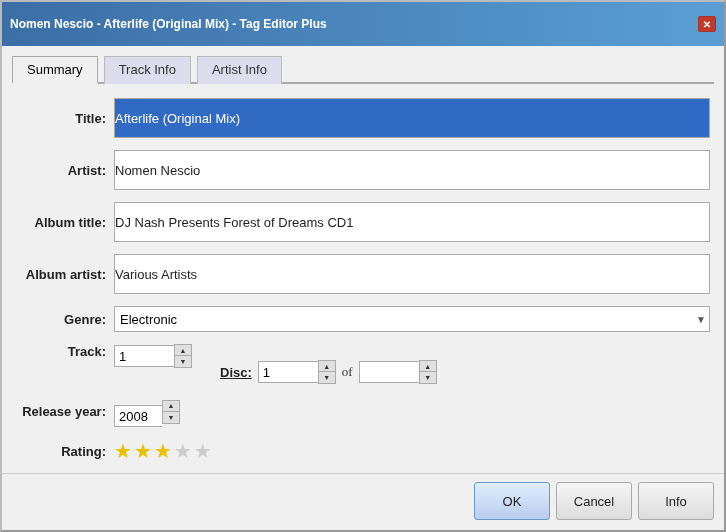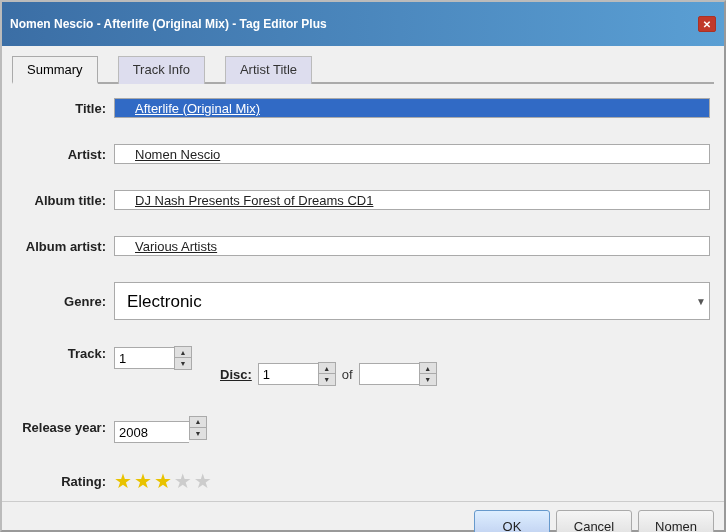--- a/index.html
+++ b/index.html
@@ -71,87 +71,86 @@
       margin-bottom: 14px;
     }
 
     .tab {
       padding: 5px 14px;
       border: 1px solid #bbb;
       border-bottom: none;
       background: #dde;
       cursor: pointer;
       font-size: 13px;
-      margin-right: 20px;
+      margin-right: 6px;
       position: relative;
       top: 2px;
       color: #333;
     }
 
     .tab.active {
       background: #f0f0f0;
       border-color: #aaa;
       border-bottom: 2px solid #f0f0f0;
       color: #000;
       font-weight: normal;
       z-index: 1;
     }
 
     
     .form-area {
       flex: 1;
       display: flex;
       flex-direction: column;
-      gap: 26px;
+      gap: 12px;
       padding: 0 4px;
     }
 
     .form-row {
       display: flex;
       align-items: center;
       gap: 8px;
     }
 
     .form-label {
       font-weight: bold;
       color: #222;
       min-width: 90px;
       text-align: right;
       font-size: 13px;
     }
 
     .form-input {
       flex: 1;
-      height: 20px;
+      height: 40px;
       border: 1px solid #aaa;
       background: white;
-      padding: 2px 20px;
+      padding: 2px 0;
       font-size: 13px;
       color: #222;
       font-family: inherit;
-      text-decoration: underline;
     }
 
     .form-input.selected {
       background: #316ac5;
       color: white;
     }
 
     .genre-wrapper {
       flex: 1;
       position: relative;
     }
 
     .genre-select {
       width: 100%;
-      height: 38px;
+      height: 26px;
       border: 1px solid #aaa;
       background: white;
-      padding: 2px 12px;
-      font-size: 17px;
+      padding: 2px 5px;
+      font-size: 13px;
       font-family: inherit;
       appearance: none;
       -webkit-appearance: none;
       cursor: pointer;
     }
 
     .genre-arrow {
       position: absolute;
       right: 4px;
       top: 50%;
@@ -220,20 +219,21 @@
     .disc-label {
       font-weight: bold;
       text-decoration: underline;
       color: #222;
       font-size: 13px;
     }
 
     .of-label {
       font-size: 13px;
       color: #333;
+      font-family: Liberation Serif, serif;
     }
 
     
     .stars {
       display: flex;
       gap: 2px;
     }
 
     .star {
       font-size: 20px;
@@ -249,21 +249,21 @@
       display: flex;
       justify-content: flex-end;
       gap: 6px;
       padding: 8px 10px 10px;
       border-top: 1px solid #ccc;
       flex-shrink: 0;
     }
 
     .btn {
       min-width: 76px;
-      height: 32px;
+      height: 38px;
       border: 1px solid #aaa;
       background: linear-gradient(to bottom, #f5f5f5, #ddd);
       color: #222;
       font-size: 13px;
       font-family: inherit;
       cursor: pointer;
       padding: 0 16px;
       border-radius: 3px;
     }
 
@@ -280,21 +280,21 @@
   <div class="title-bar">
     <span class="title-bar-text">Nomen Nescio - Afterlife (Original Mix) - Tag Editor Plus</span>
     <div class="close-btn">✕</div>
   </div>
 
   <div class="content-area">
 
     <div class="tabs">
       <div class="tab active">Summary</div>
       <div class="tab">Track Info</div>
-      <div class="tab">Artist Title</div>
+      <div class="tab">Artist Info</div>
     </div>
 
     <div class="form-area">
 
       <div class="form-row">
         <label class="form-label">Title:</label>
         <input class="form-input selected" type="text" value="Afterlife (Original Mix)" style="">
       </div>
 
       <div class="form-row">
@@ -352,21 +352,21 @@
               <button class="spinner-btn">▲</button>
               <button class="spinner-btn">▼</button>
             </div>
           </div>
         </div>
       </div>
 
       <div class="form-row">
         <label class="form-label">Release year:</label>
         <div class="spinner-group">
-          <input class="spinner-input" type="text" value="2008" style="width: 75px; margin-top: 9px;">
+          <input class="spinner-input" type="text" value="2008" style="width: 48px; margin-top: 9px;">
           <div class="spinner-btns">
             <button class="spinner-btn">▲</button>
             <button class="spinner-btn">▼</button>
           </div>
         </div>
       </div>
 
       <div class="form-row">
         <label class="form-label">Rating:</label>
         <div class="stars">
@@ -377,16 +377,16 @@
           <span class="star empty">★</span>
         </div>
       </div>
 
     </div>
   </div>
 
   <div class="button-bar">
     <button class="btn ok-btn">OK</button>
     <button class="btn">Cancel</button>
-    <button class="btn">Nomen</button>
+    <button class="btn">Info</button>
   </div>
 
 </div>
 
 </body></html>

